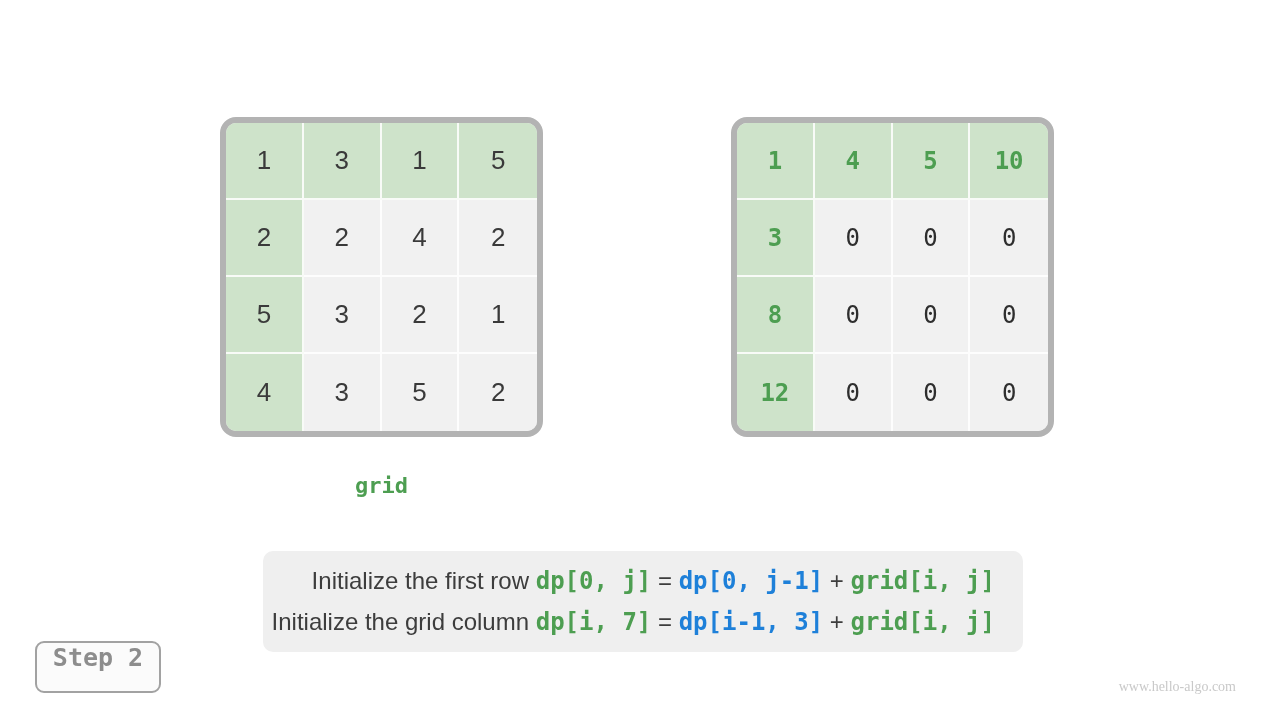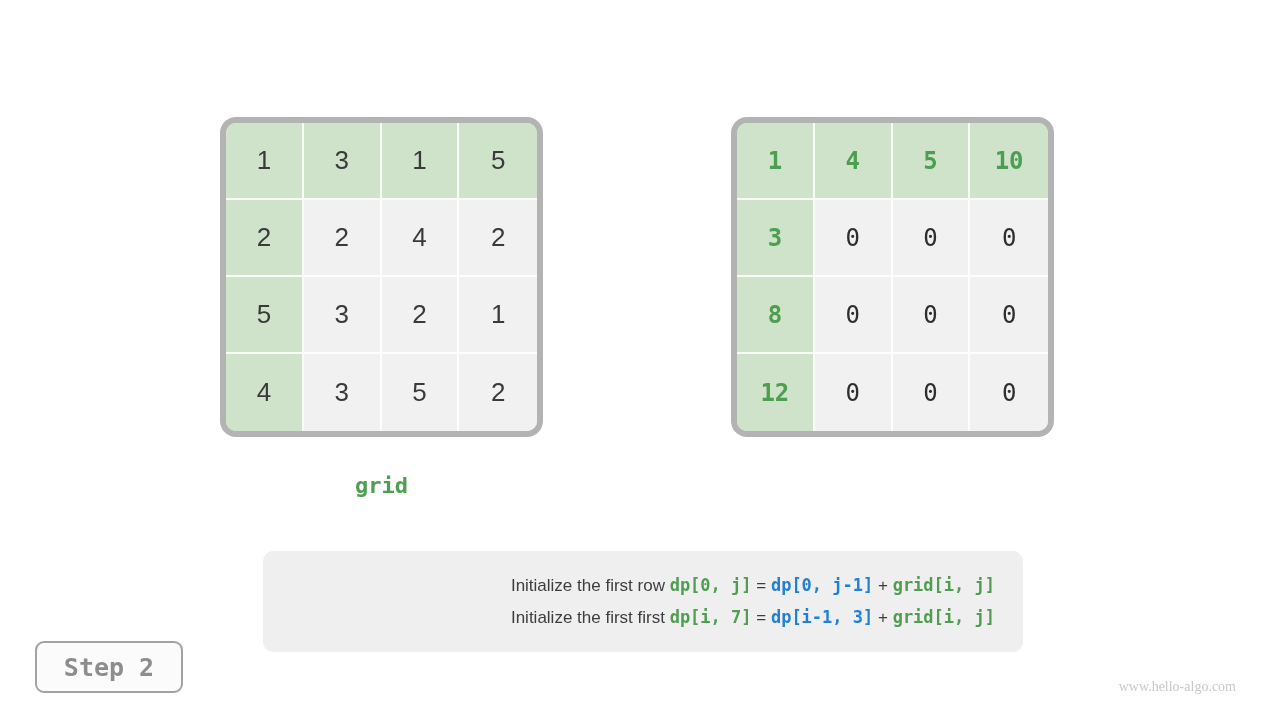--- a/index.html
+++ b/index.html
@@ -65,36 +65,36 @@
     position:absolute;left:263px;top:551px;
     width:760px;height:101px;
     background:var(--caption-bg);
     border-radius:10px;
     display:flex;flex-direction:column;justify-content:center;
     text-align:right;
     padding-right:28px;
     row-gap:9px;
   }
   .caption-line{
-    font-size:17px;
+    font-size:24px;
     color:var(--caption-text);
     line-height:1.3;
     white-space:pre;
   }
   .seg-plain{color:var(--caption-text);font-family:"Liberation Sans",sans-serif;}
   .seg-green{color:var(--green-text);font-family:"DejaVu Sans Mono",monospace;font-weight:bold;}
   .seg-blue{color:var(--blue-text);font-family:"DejaVu Sans Mono",monospace;font-weight:bold;}
 
   .step-badge{
     position:absolute;left:35px;top:641px;
-    width:148px;height:52px;
+    width:126px;height:52px;
     background:var(--step-bg);
     border:2px solid var(--step-border);
     border-radius:9px;
-    display:flex;align-items:center;justify-content:center;
+    display:flex;align-items:flex-start;justify-content:center;
     font-family:"DejaVu Sans Mono",monospace;
     font-weight:bold;
     font-size:25px;
     color:var(--step-text);
   }
 
   .watermark{
     position:absolute;right:44px;top:679px;
     font-family:Liberation Serif, serif;
     font-size:14px;
@@ -144,21 +144,21 @@
         <div class="cell">0</div>
         <div class="cell hl-bg hl-text">12</div>
         <div class="cell">0</div>
         <div class="cell">0</div>
         <div class="cell">0</div>
       </div>
   </div>
 
   <div class="caption" id="caption-box">
       <div class="caption-line"><span class="seg-plain">Initialize the first row </span><span class="seg-green">dp[0, j]</span><span class="seg-plain"> = </span><span class="seg-blue">dp[0, j-1]</span><span class="seg-plain"> + </span><span class="seg-green">grid[i, j]</span></div>
-      <div class="caption-line"><span class="seg-plain">Initialize the first first </span><span class="seg-green">dp[i, 7]</span><span class="seg-plain"> = </span><span class="seg-blue">dp[i-1, 3]</span><span class="seg-plain"> + </span><span class="seg-green">grid[i, j]</span></div>
+      <div class="caption-line"><span class="seg-plain">Initialize the grid column </span><span class="seg-green">dp[i, 7]</span><span class="seg-plain"> = </span><span class="seg-blue">dp[i-1, 3]</span><span class="seg-plain"> + </span><span class="seg-green">grid[i, j]</span></div>
     </div>
 
   <div class="step-badge">
     <span>Step 2</span>
   </div>
 
   <div class="watermark">www.hello-algo.com</div>
 
 </div>
 

